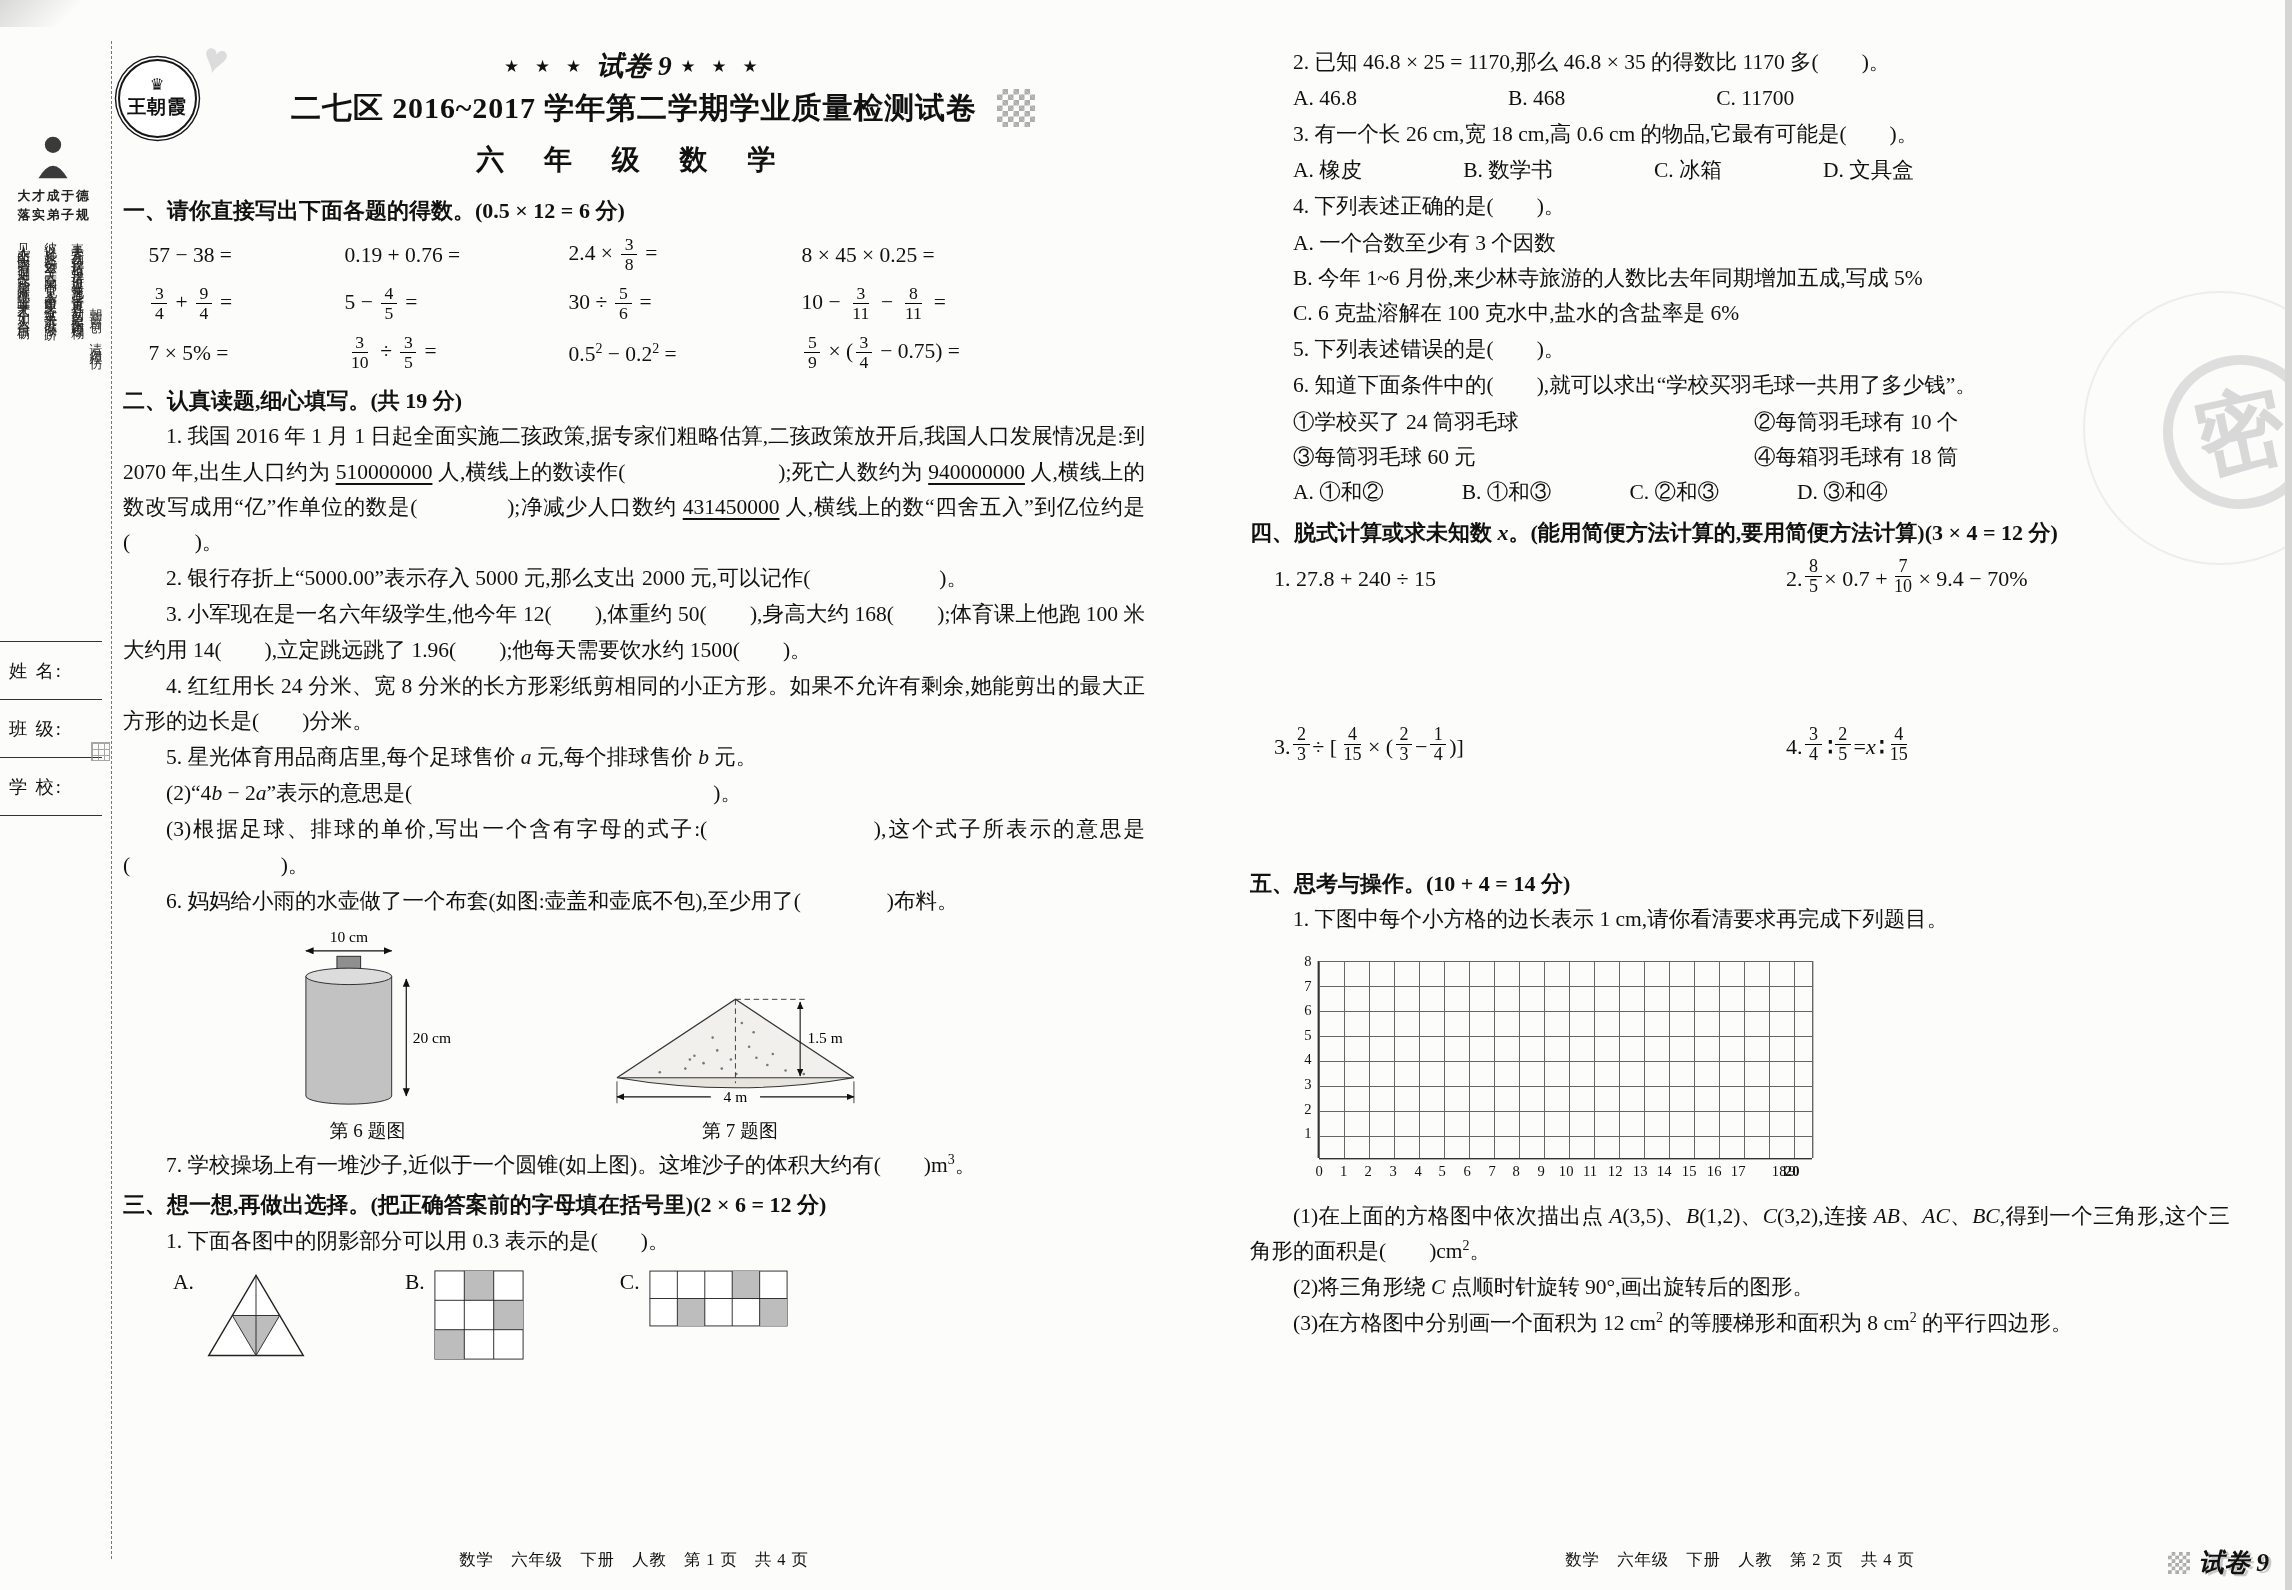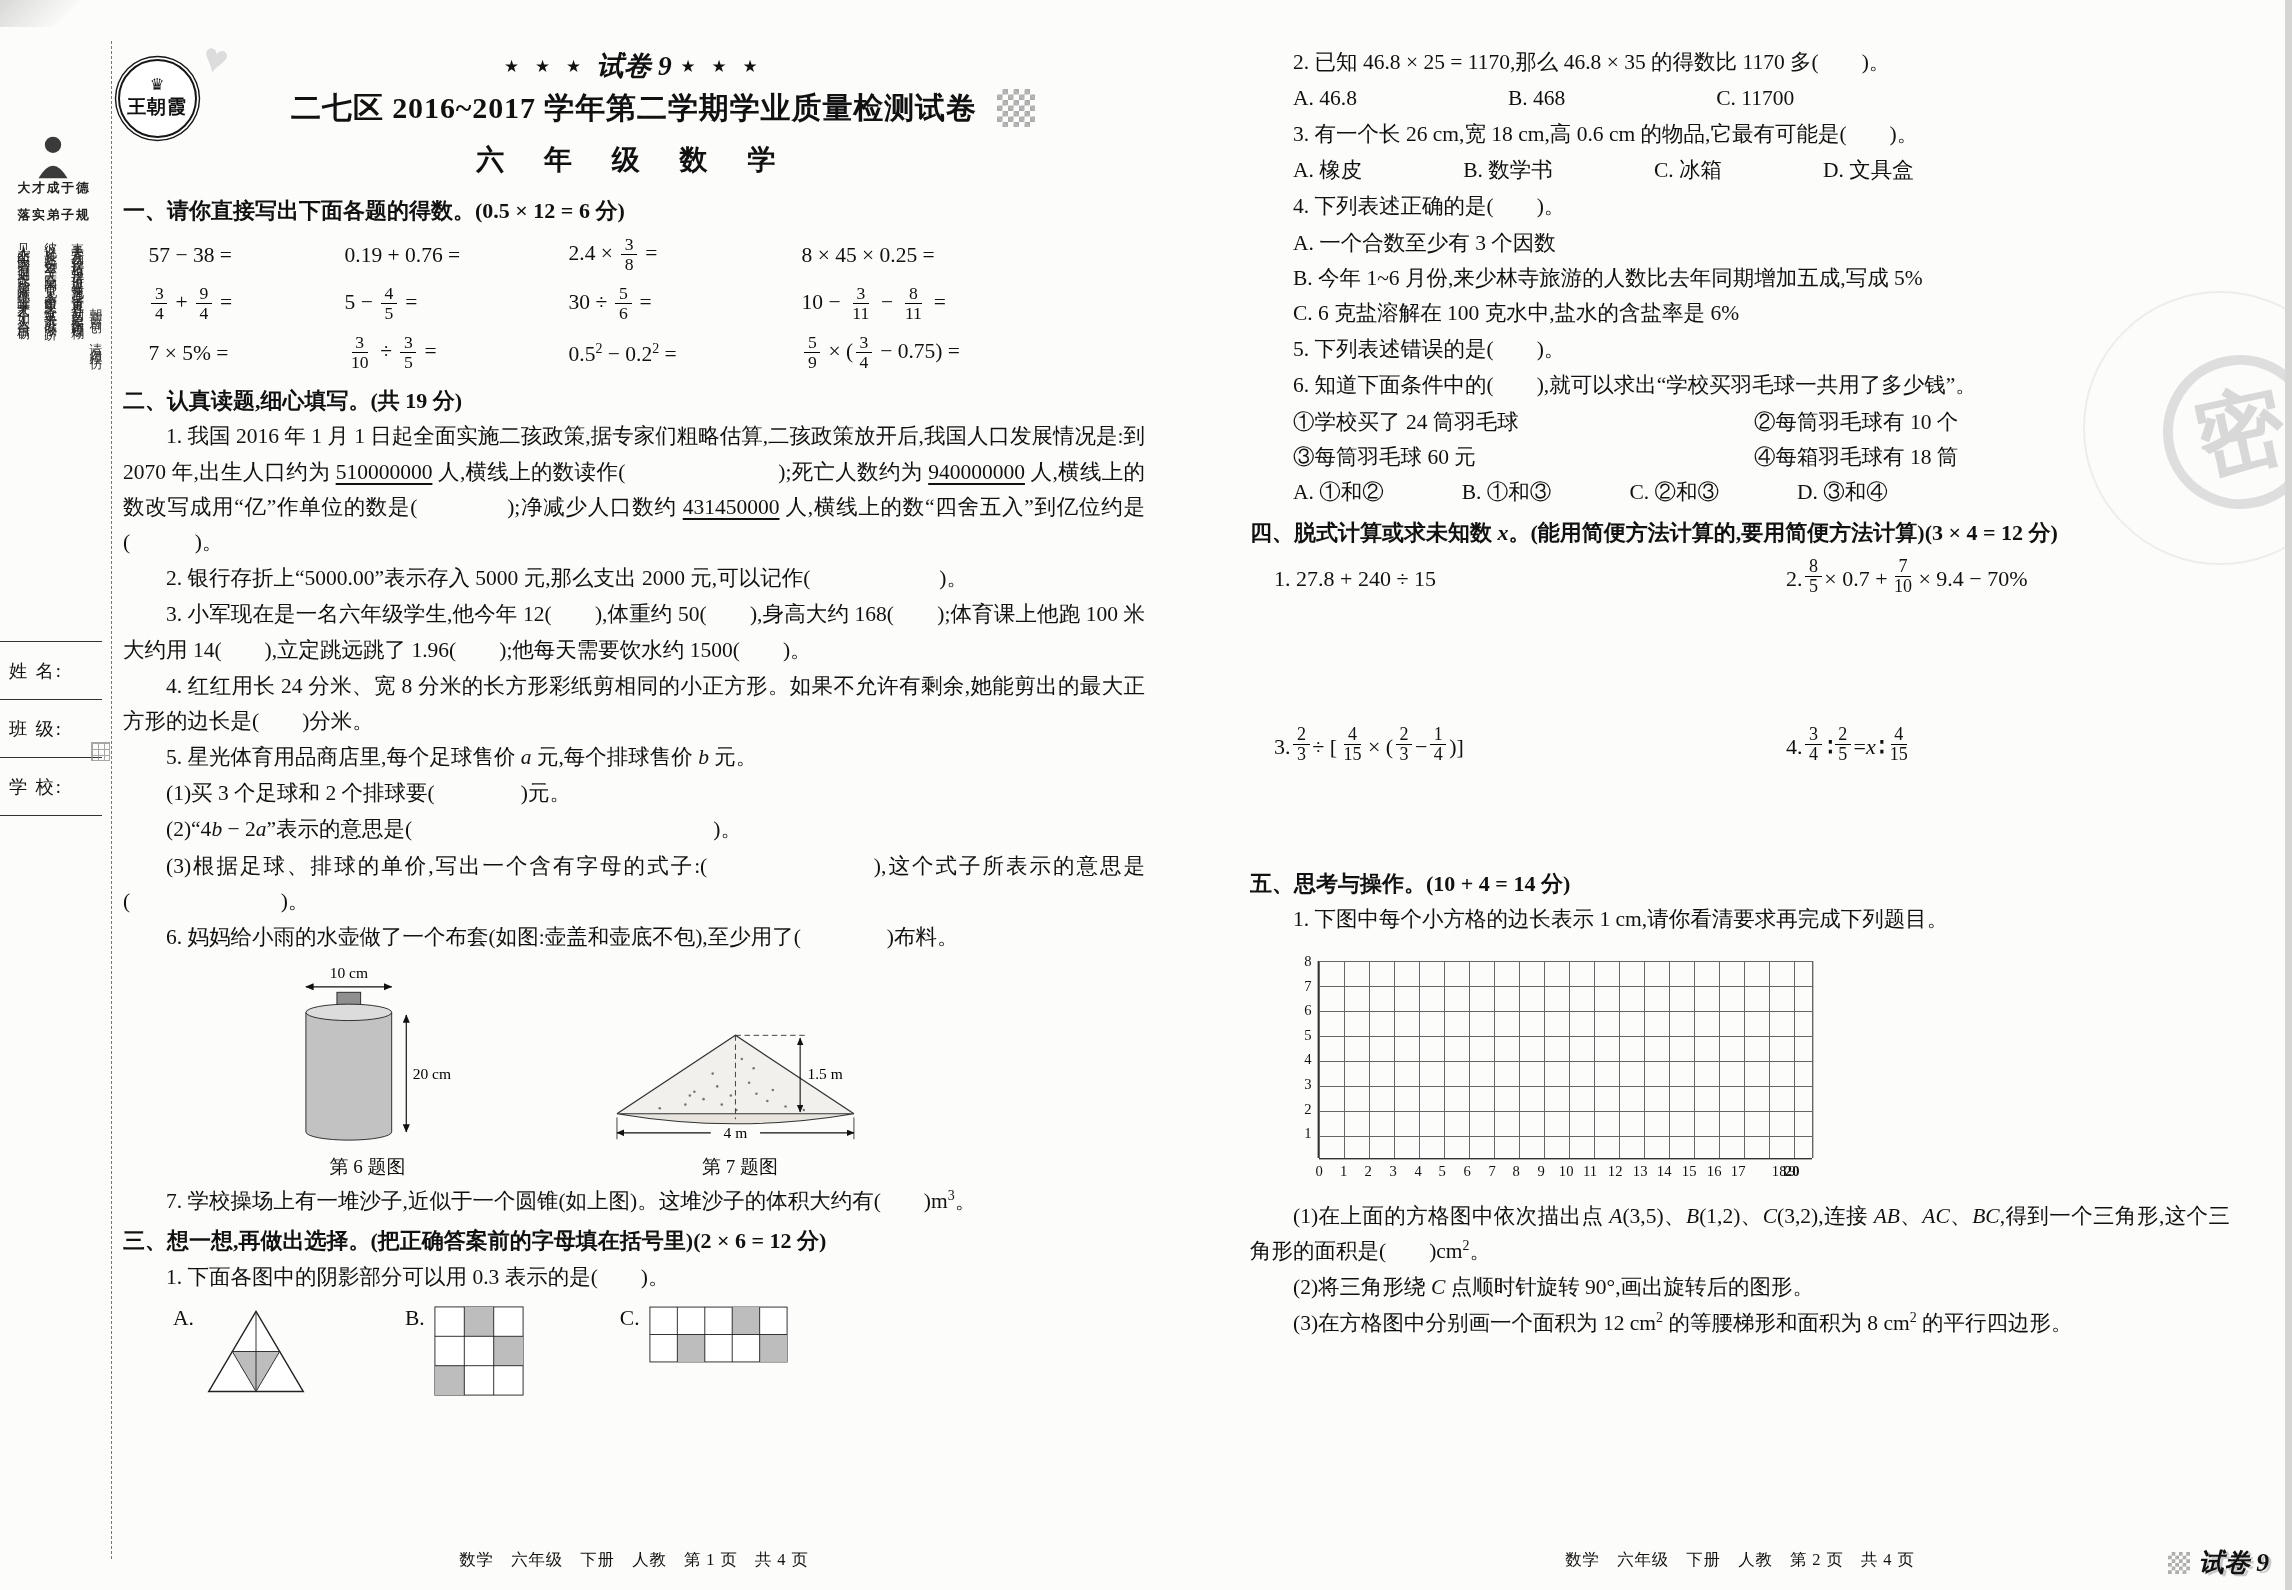--- a/index.html
+++ b/index.html
@@ -15,21 +15,21 @@
   
   .wm-ring{position:absolute;right:-64px;top:291px;width:274px;height:274px;border:2.7px solid #ededeb;border-radius:50%;z-index:1;}
   .wm-circle{position:absolute;right:-24px;top:355px;width:154px;height:154px;border:10px solid #dedede;
     border-radius:50%;display:flex;align-items:center;justify-content:center;font-size:88px;font-weight:bold;
     color:#d8d8d8;transform:rotate(-12deg);z-index:1;}
 
   
   .sidebar{position:absolute;left:0;top:0;width:108px;height:100%;z-index:2;}
   .scholar{position:absolute;left:29px;top:133px;}
   .motto{position:absolute;left:0;width:108px;text-align:center;font-size:12.8px;font-weight:bold;letter-spacing:1.8px;color:#222;}
-  .m1{top:180px;}.m2{top:207px;}
+  .m1{top:188px;}.m2{top:207px;}
   .ssc-wrap{position:absolute;left:14.6px;top:232px;display:flex;gap:10px;}
   .ssc{writing-mode:vertical-rl;text-orientation:upright;font-size:12.8px;letter-spacing:3.7px;color:#222;height:400px;}
   .fields{position:absolute;left:0;top:641px;width:102px;border-bottom:1.8px solid #333;}
   .field{height:58px;border-top:1.8px solid #333;display:flex;align-items:center;padding-left:9.1px;font-size:18.3px;letter-spacing:1.8px;}
 
   .divider{position:absolute;left:111px;top:41px;bottom:32px;border-left:1.8px dashed #777;z-index:2;}
   .vert-note{position:absolute;left:87px;top:297px;writing-mode:vertical-rl;text-orientation:upright;
     font-size:12.8px;letter-spacing:4.6px;color:#333;z-index:2;}
   .mini-stamp{position:absolute;left:91px;top:742px;width:19px;height:19px;border:1.4px solid #8a8a8a;
     background-image:linear-gradient(#8a8a8a 0.9px,transparent 0.9px),linear-gradient(90deg,#8a8a8a 0.9px,transparent 0.9px);
@@ -228,21 +228,20 @@
             </span> − 0.75) =</div>
         </div>
       </div>
 
     <div class="sec-title">二、认真读题,细心填写。(共 19 分)</div>
     <p class="para">1. 我国 2016 年 1 月 1 日起全面实施二孩政策,据专家们粗略估算,二孩政策放开后,我国人口发展情况是:到 2070 年,出生人口约为 <span class="ul">510000000</span> 人,横线上的数读作(　　　　　　　);死亡人数约为 <span class="ul">940000000</span> 人,横线上的数改写成用“亿”作单位的数是(　　　　);净减少人口数约 <span class="ul">431450000</span> 人,横线上的数“四舍五入”到亿位约是(　　　)。</p>
     <p class="para">2. 银行存折上“5000.00”表示存入 5000 元,那么支出 2000 元,可以记作(　　　　　　)。</p>
     <p class="para">3. 小军现在是一名六年级学生,他今年 12(　　),体重约 50(　　),身高大约 168(　　);体育课上他跑 100 米大约用 14(　　),立定跳远跳了 1.96(　　);他每天需要饮水约 1500(　　)。</p>
     <p class="para">4. 红红用长 24 分米、宽 8 分米的长方形彩纸剪相同的小正方形。如果不允许有剩余,她能剪出的最大正方形的边长是(　　)分米。</p>
     <p class="para">5. 星光体育用品商店里,每个足球售价 <i>a</i> 元,每个排球售价 <i>b</i> 元。</p>
-    <p class="para sub-para">(1)买 3 个足球和 2 个排球要(　　　　)元。</p>
     <p class="para sub-para">(2)“4<i>b</i> − 2<i>a</i>”表示的意思是(　　　　　　　　　　　　　　)。</p>
     <p class="para sub-para">(3)根据足球、排球的单价,写出一个含有字母的式子:(　　　　　　　),这个式子所表示的意思是(　　　　　　　)。</p>
     <p class="para">6. 妈妈给小雨的水壶做了一个布套(如图:壶盖和壶底不包),至少用了(　　　　)布料。</p>
 
     <div class="figs-row">
       <figure class="fig">
         <svg width="215" height="188" viewBox="0 0 235 206">
           <defs>
             <marker id="ar6" markerWidth="8" markerHeight="8" refX="6.5" refY="3" orient="auto-start-reverse">
               <path d="M0,0 L7,3 L0,6 Z" fill="#111"></path>

